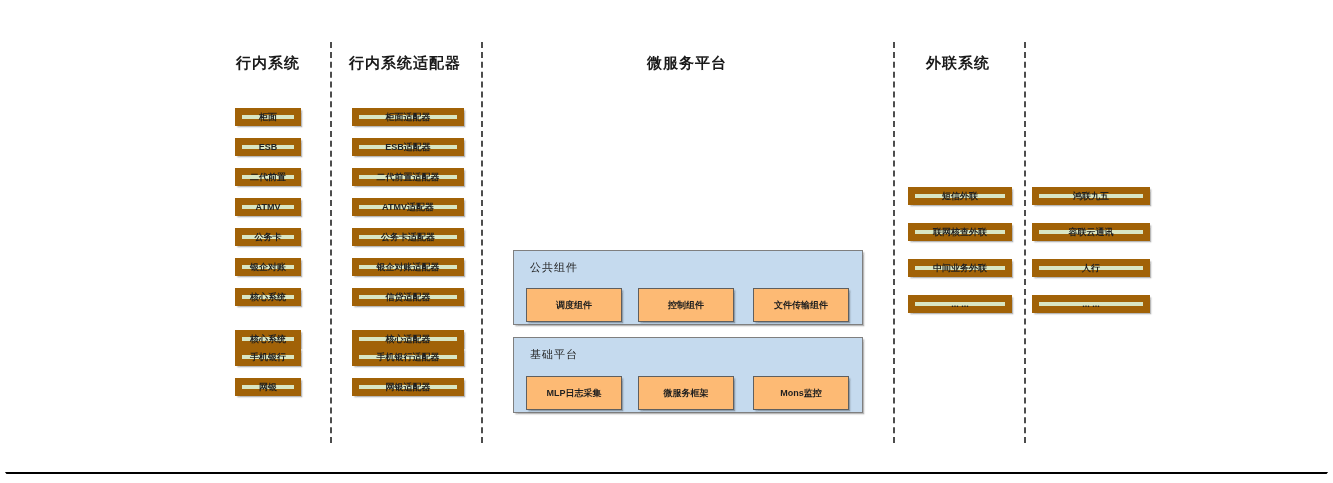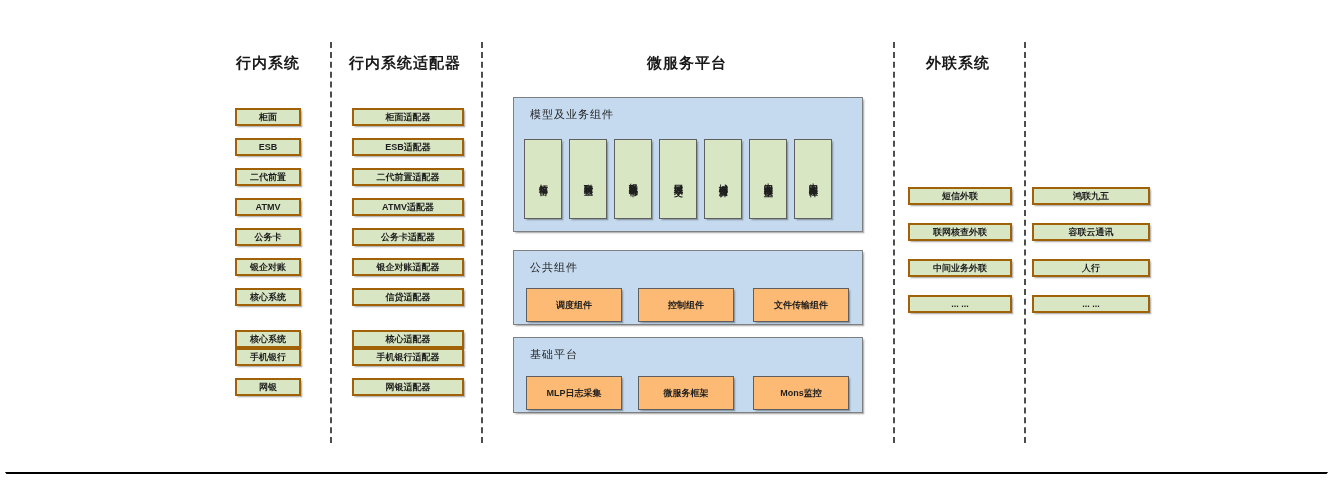--- a/index.html
+++ b/index.html
@@ -17,21 +17,21 @@
     text-align:center;line-height:22px;
     letter-spacing:1px;
   }
   .divider{
     position:absolute;top:42px;height:401px;width:0;
     border-left:2px dashed #4d4d4d;
   }
   .nbox{
     position:absolute;height:18px;
     background:#d9e6c3;
-    border:2px solid #a16207;
+    border:7px solid #a16207;
     box-shadow:1.5px 1.5px 1.5px rgba(0,0,0,0.28);
     display:flex;align-items:center;justify-content:center;
     font-size:9px;font-weight:bold;color:#1f1f1f;
     box-sizing:border-box;
     white-space:nowrap;
   }
   .c1{left:235px;width:66px;}
   .c2{left:352px;width:112px;}
   .c4{left:908px;width:104px;}
   .c5{left:1032px;width:118px;}
@@ -118,44 +118,20 @@
   <div class="nbox c2 r1">ESB适配器</div>
   <div class="nbox c2 r2">二代前置适配器</div>
   <div class="nbox c2 r3">ATMV适配器</div>
   <div class="nbox c2 r4">公务卡适配器</div>
   <div class="nbox c2 r5">银企对账适配器</div>
   <div class="nbox c2 r6">信贷适配器</div>
   <div class="nbox c2 r7">核心适配器</div>
   <div class="nbox c2 r8">手机银行适配器</div>
   <div class="nbox c2 r9">网银适配器</div>
 
-  <div class="panel p1">
-    <div class="panel-label">模型及业务组件</div>
-    <div class="vbox v0">
-        <span>短信平台</span>
-      </div>
-    <div class="vbox v1">
-        <span>联网核查</span>
-      </div>
-    <div class="vbox v2">
-        <span>银联及银行卡</span>
-      </div>
-    <div class="vbox v3">
-        <span>同城票交</span>
-      </div>
-    <div class="vbox v4">
-        <span>城商行清算</span>
-      </div>
-    <div class="vbox v5">
-        <span>中间业务模型</span>
-      </div>
-    <div class="vbox v6">
-        <span>中间业务组件</span>
-      </div>
-  </div>
 
   <div class="panel p2">
     <div class="panel-label">公共组件</div>
     <div class="hbox h0">调度组件</div>
     <div class="hbox h1">控制组件</div>
     <div class="hbox h2">文件传输组件</div>
   </div>
 
   <div class="panel p3">
     <div class="panel-label">基础平台</div>

